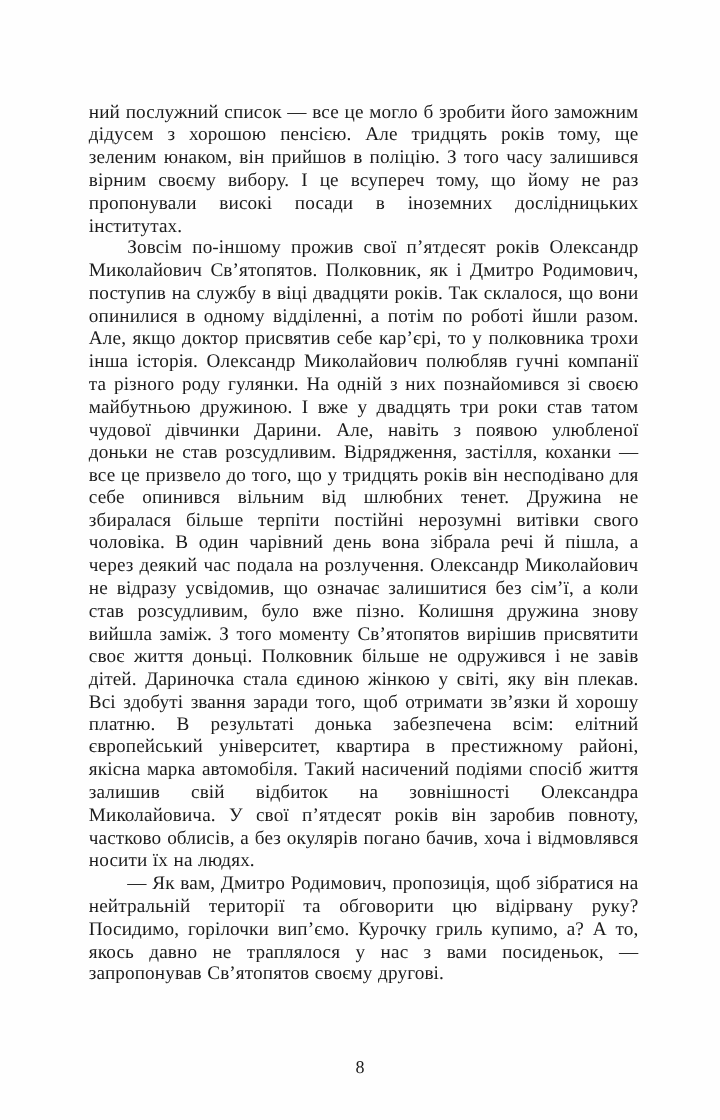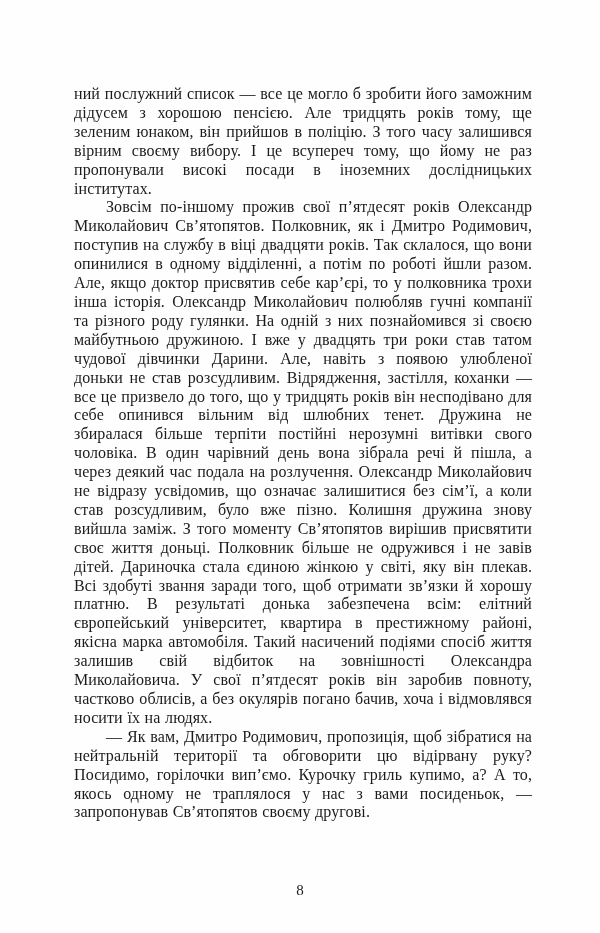--- a/index.html
+++ b/index.html
@@ -52,16 +52,16 @@
       color: #1b1b1b;
     }
   </style>
 </head>
 <body>
 
 <div class="book-page">
   <div class="text-block">
     <p class="para first">ний послужний список — все це могло б зробити його заможним дідусем з хорошою пенсією. Але тридцять років тому, ще зеленим юнаком, він прийшов в поліцію. З того часу залишився вірним своєму вибору. І це всупереч тому, що йому не раз пропонували високі посади в іноземних дослідницьких інститутах.</p>
     <p class="para">Зовсім по-іншому прожив свої п’ятдесят років Олександр Миколайович Св’ятопятов. Полковник, як і Дмитро Родимович, поступив на службу в віці двадцяти років. Так склалося, що вони опинилися в одному відділенні, а потім по роботі йшли разом. Але, якщо доктор присвятив себе кар’єрі, то у полковника трохи інша історія. Олександр Миколайович полюбляв гучні компанії та різного роду гулянки. На одній з них познайомився зі своєю майбутньою дружиною. І вже у двадцять три роки став татом чудової дівчинки Дарини. Але, навіть з появою улюбленої доньки не став розсудливим. Відрядження, застілля, коханки — все це призвело до того, що у тридцять років він несподівано для себе опинився вільним від шлюбних тенет. Дружина не збиралася більше терпіти постійні нерозумні витівки свого чоловіка. В один чарівний день вона зібрала речі й пішла, а через деякий час подала на розлучення. Олександр Миколайович не відразу усвідомив, що означає залишитися без сім’ї, а коли став розсудливим, було вже пізно. Колишня дружина знову вийшла заміж. З того моменту Св’ятопятов вирішив присвятити своє життя доньці. Полковник більше не одружився і не завів дітей. Дариночка стала єдиною жінкою у світі, яку він плекав. Всі здобуті звання заради того, щоб отримати зв’язки й хорошу платню. В результаті донька забезпечена всім: елітний європейський університет, квартира в престижному районі, якісна марка автомобіля. Такий насичений подіями спосіб життя залишив свій відбиток на зовнішності Олександра Миколайовича. У свої п’ятдесят років він заробив повноту, частково облисів, а без окулярів погано бачив, хоча і відмовлявся носити їх на людях.</p>
-    <p class="para">— Як вам, Дмитро Родимович, пропозиція, щоб зібратися на нейтральній території та обговорити цю відірвану руку? Посидимо, горілочки вип’ємо. Курочку гриль купимо, а? А то, якось одному не траплялося у нас з вами посиденьок, — запропонував Св’ятопятов своєму другові.</p>
+    <p class="para">— Як вам, Дмитро Родимович, пропозиція, щоб зібратися на нейтральній території та обговорити цю відірвану руку? Посидимо, горілочки вип’ємо. Курочку гриль купимо, а? А то, якось давно не траплялося у нас з вами посиденьок, — запропонував Св’ятопятов своєму другові.</p>
   </div>
   <div class="page-number">8</div>
 </div>
 
 </body></html>

